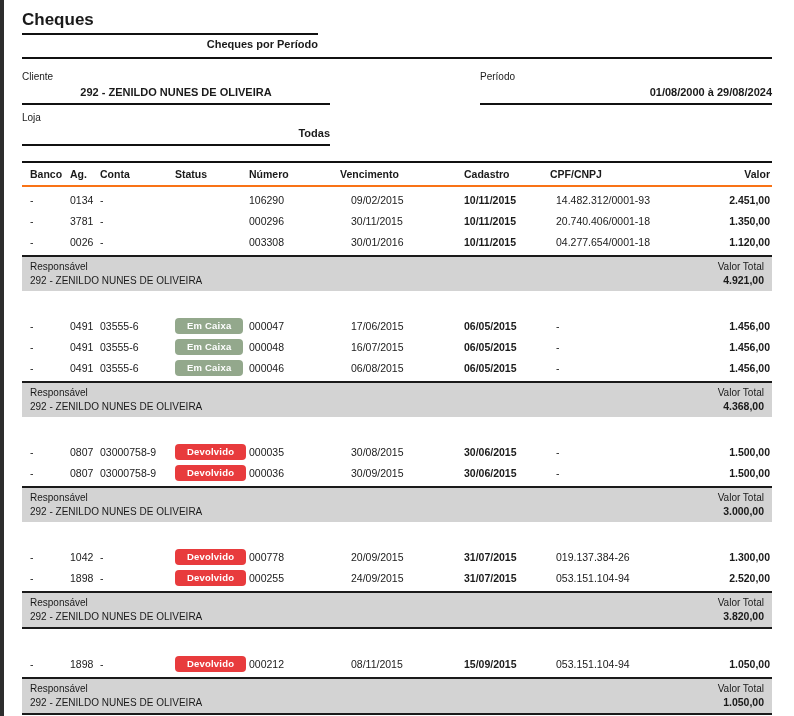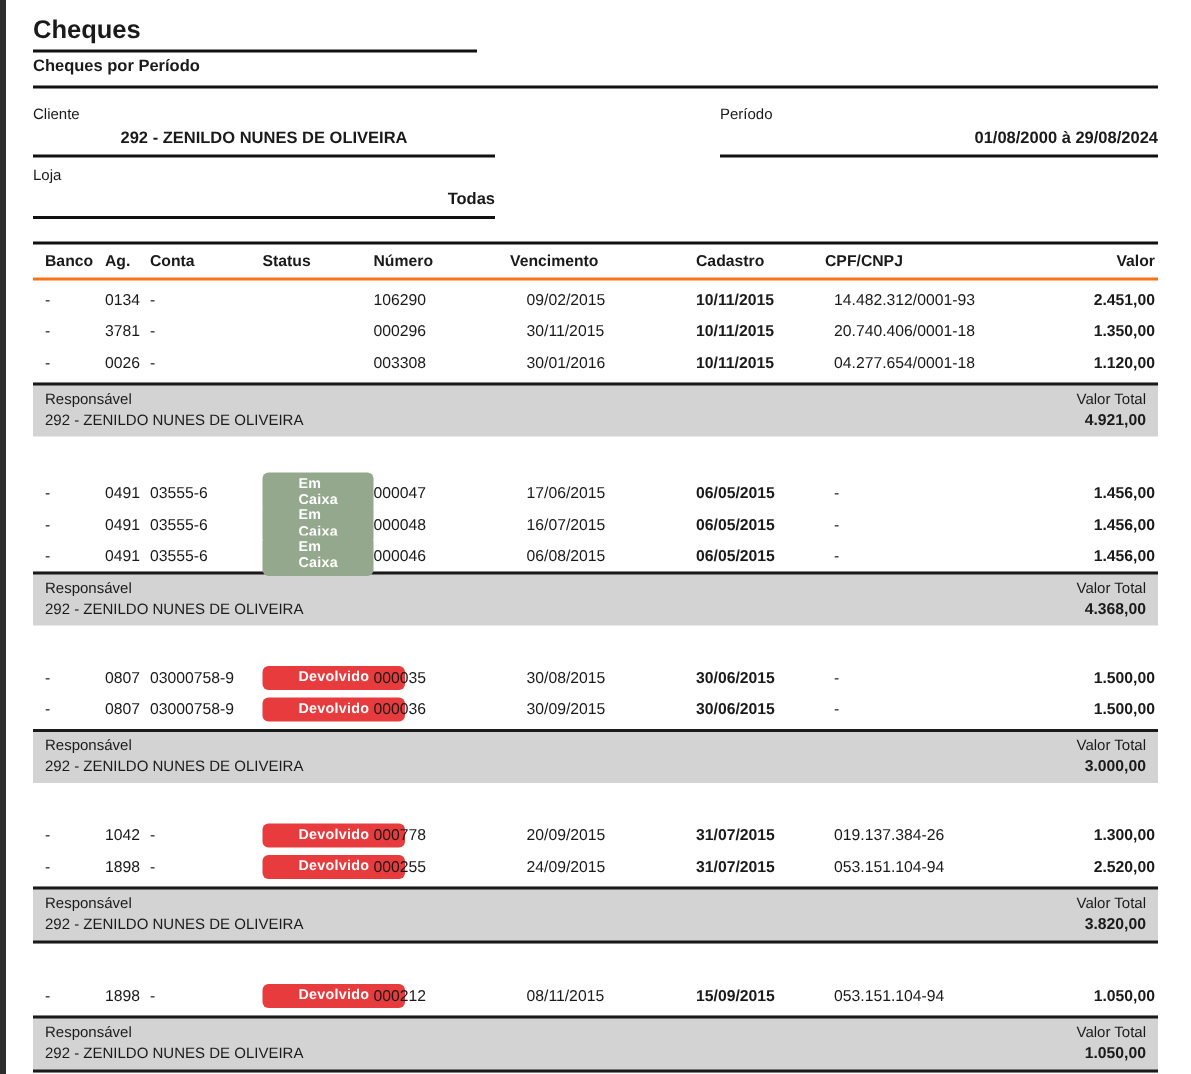--- a/index.html
+++ b/index.html
@@ -7,21 +7,21 @@
         font-family:"Liberation Sans","DejaVu Sans",sans-serif;color:#1a1a1a;}
   .left-edge{position:absolute;left:0;top:0;width:4px;height:716px;background:#2d2d2d;}
   .content{position:absolute;left:22px;top:8px;width:750px;}
 
   
   .top-header{display:flex;justify-content:space-between;align-items:flex-start;}
   .company-name{font-size:14px;font-weight:bold;letter-spacing:.3px;}
   .company-line{font-size:9.5px;font-weight:bold;margin-top:3px;letter-spacing:.1px;}
   .report-block{width:296px;padding-top:2px;}
   .report-title{font-size:17px;font-weight:bold;border-bottom:2px solid #111;padding-bottom:3px;}
-  .report-subtitle{font-size:11px;font-weight:bold;text-align:left;margin-top:3px;}
+  .report-subtitle{font-size:11px;font-weight:bold;text-align:right;margin-top:3px;}
   .header-rule{border-top:2px solid #111;margin-top:7px;}
 
   
   .filters{display:flex;justify-content:space-between;margin-top:12px;}
   .filters-left{width:308px;}
   .filters-right{width:292px;}
   .field-label{font-size:10px;margin-bottom:4px;}
   .field-value{font-size:11px;font-weight:bold;border-bottom:2px solid #111;padding-bottom:4px;min-height:13px;}
   .field + .field{margin-top:7px;}
   .v-center{text-align:center;}
@@ -36,21 +36,21 @@
   .trow{align-items:center;height:21px;font-size:10.5px;}
   .trow .c-venc{padding-left:11px;}
   .trow .c-cpf{padding-left:6px;}
   .trow .c-cad{font-weight:bold;}
   .trow .c-valor{font-weight:bold;}
 
   .group:first-child{margin-top:2px;}
   .group + .group{margin-top:24px;}
 
   .badge{display:inline-block;font-size:9.5px;font-weight:bold;color:#fff;
-         padding:2px 24px 3px;border-radius:4px;letter-spacing:.2px;}
+         padding:2px 12px 3px;border-radius:4px;letter-spacing:.2px;}
 
   .band{display:flex;justify-content:space-between;border-top:2px solid #1a1a1a;
         margin-top:3px;padding:3px 8px 4px;font-size:10px;line-height:13px;}
   .band-right{text-align:right;}
   .band-name{margin-top:1px;}
   .band-value{font-weight:bold;margin-top:1px;font-size:10.5px;}
   .band-bottom{border-bottom:2px solid #1a1a1a;}
 </style>
 </head>
 <body>

